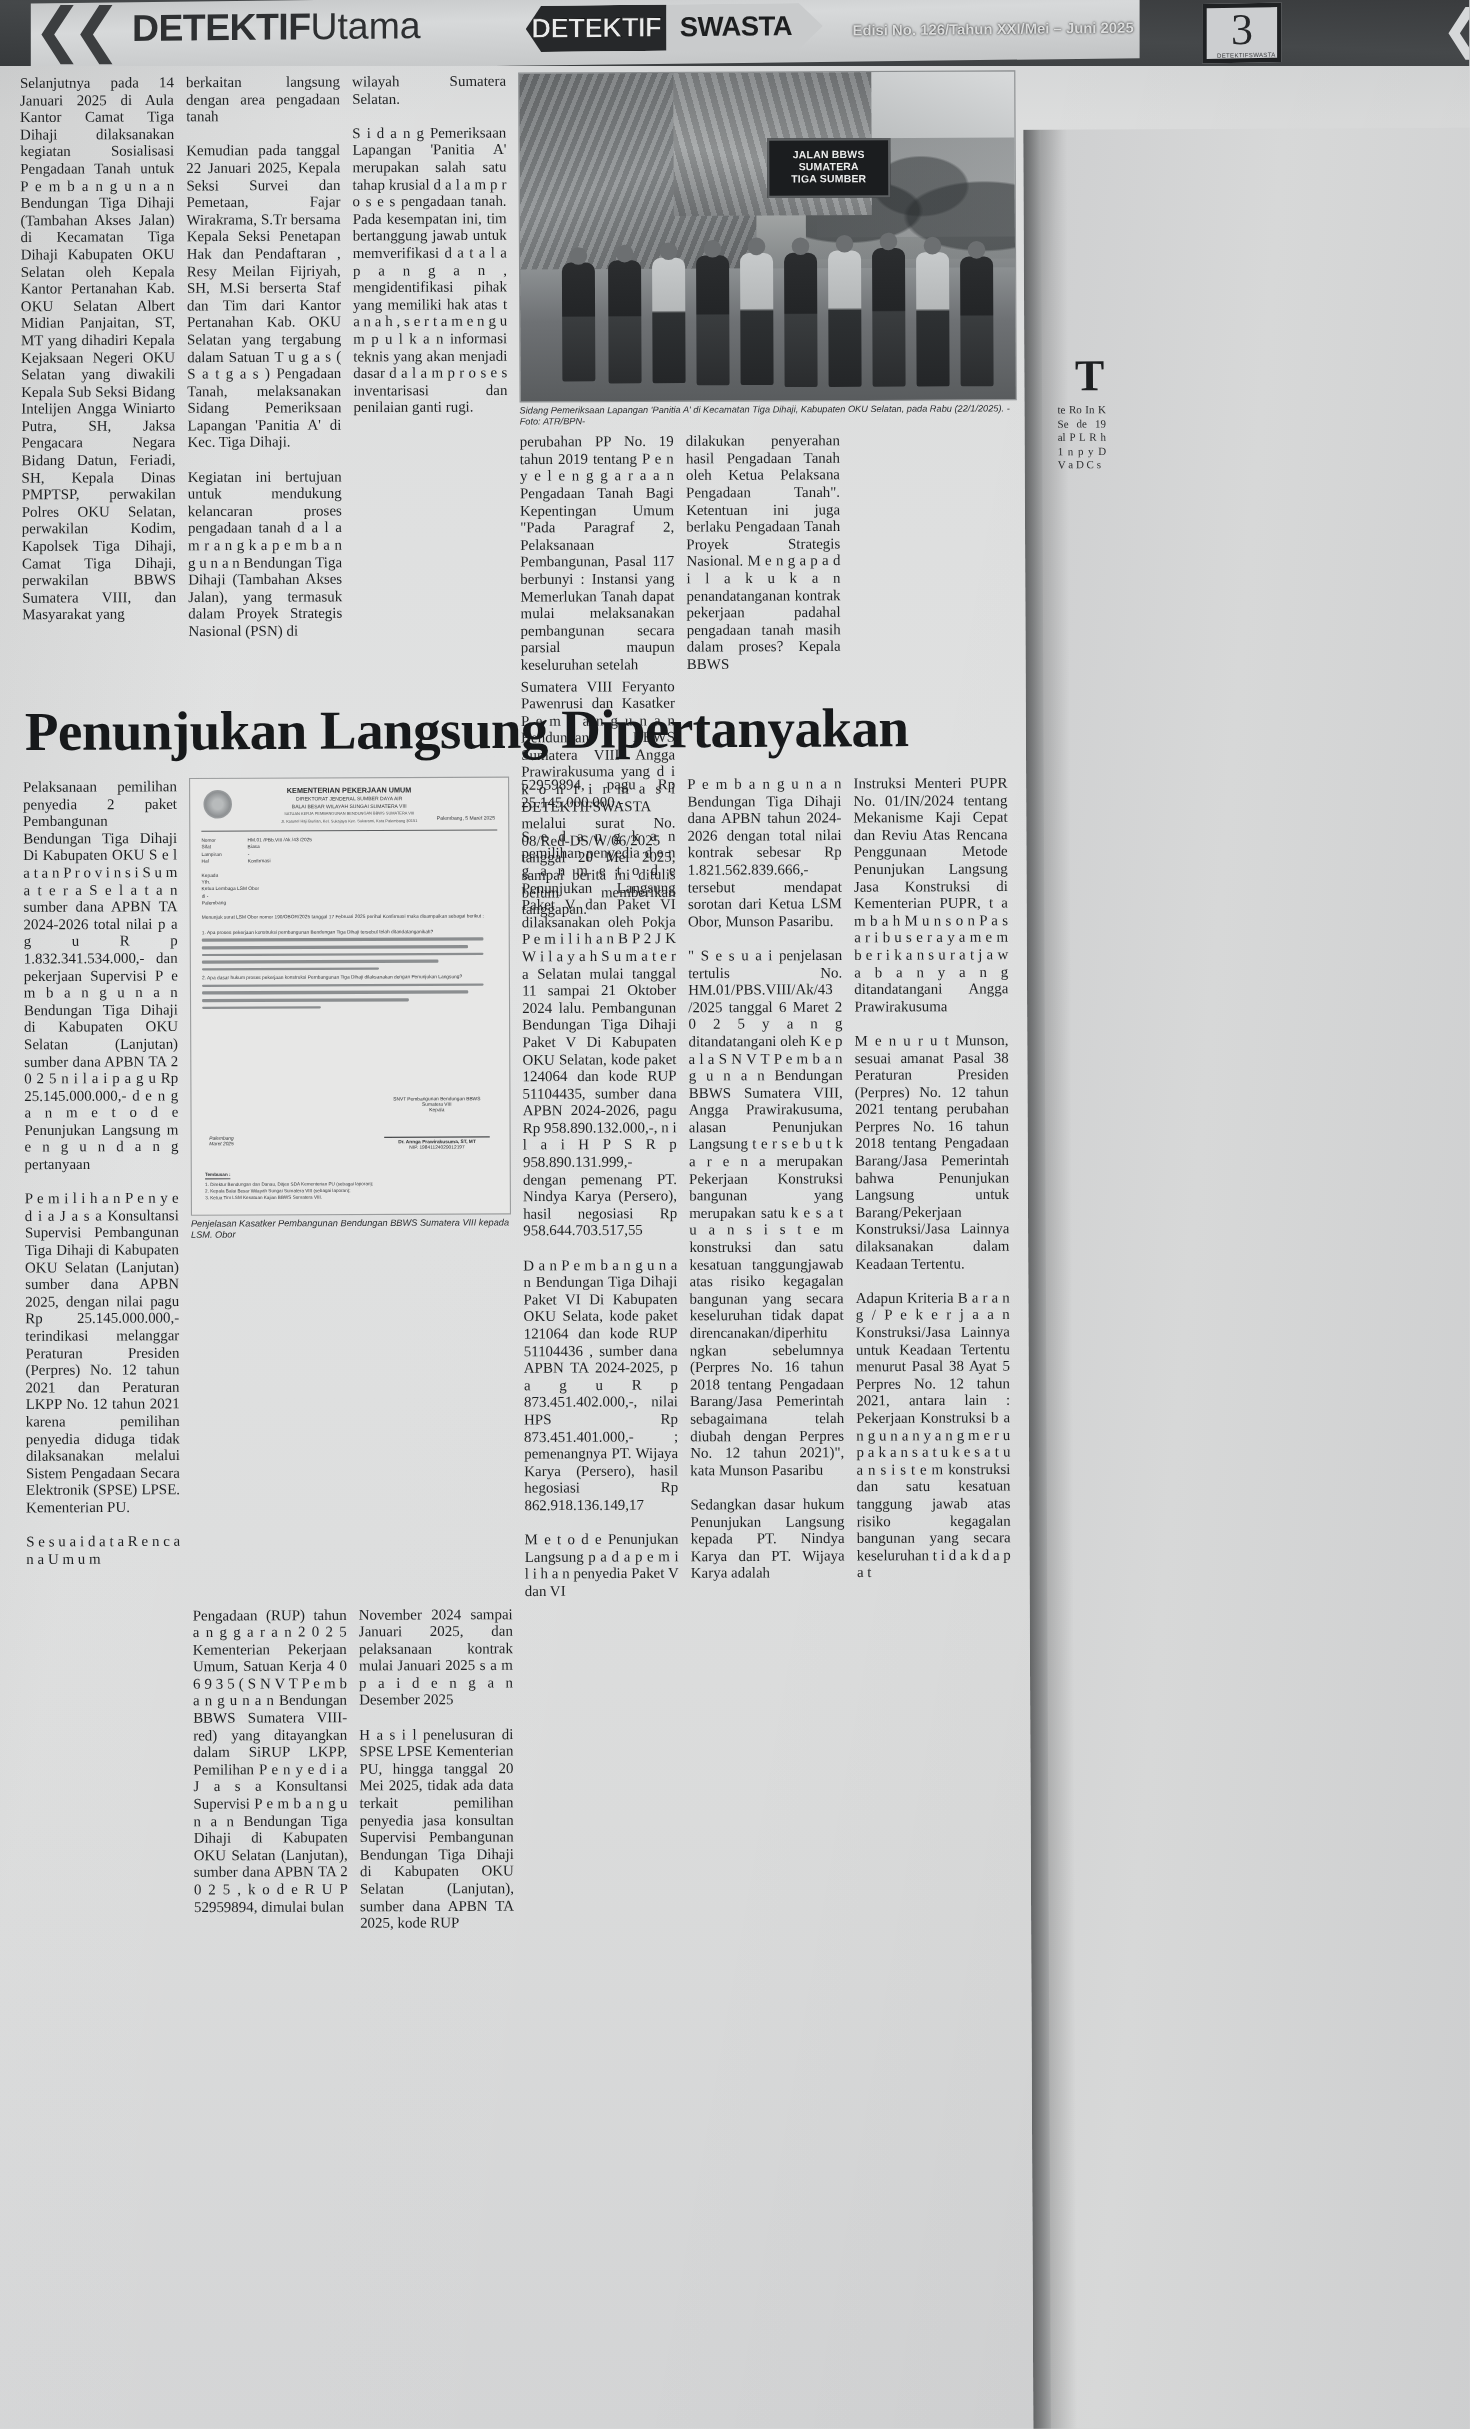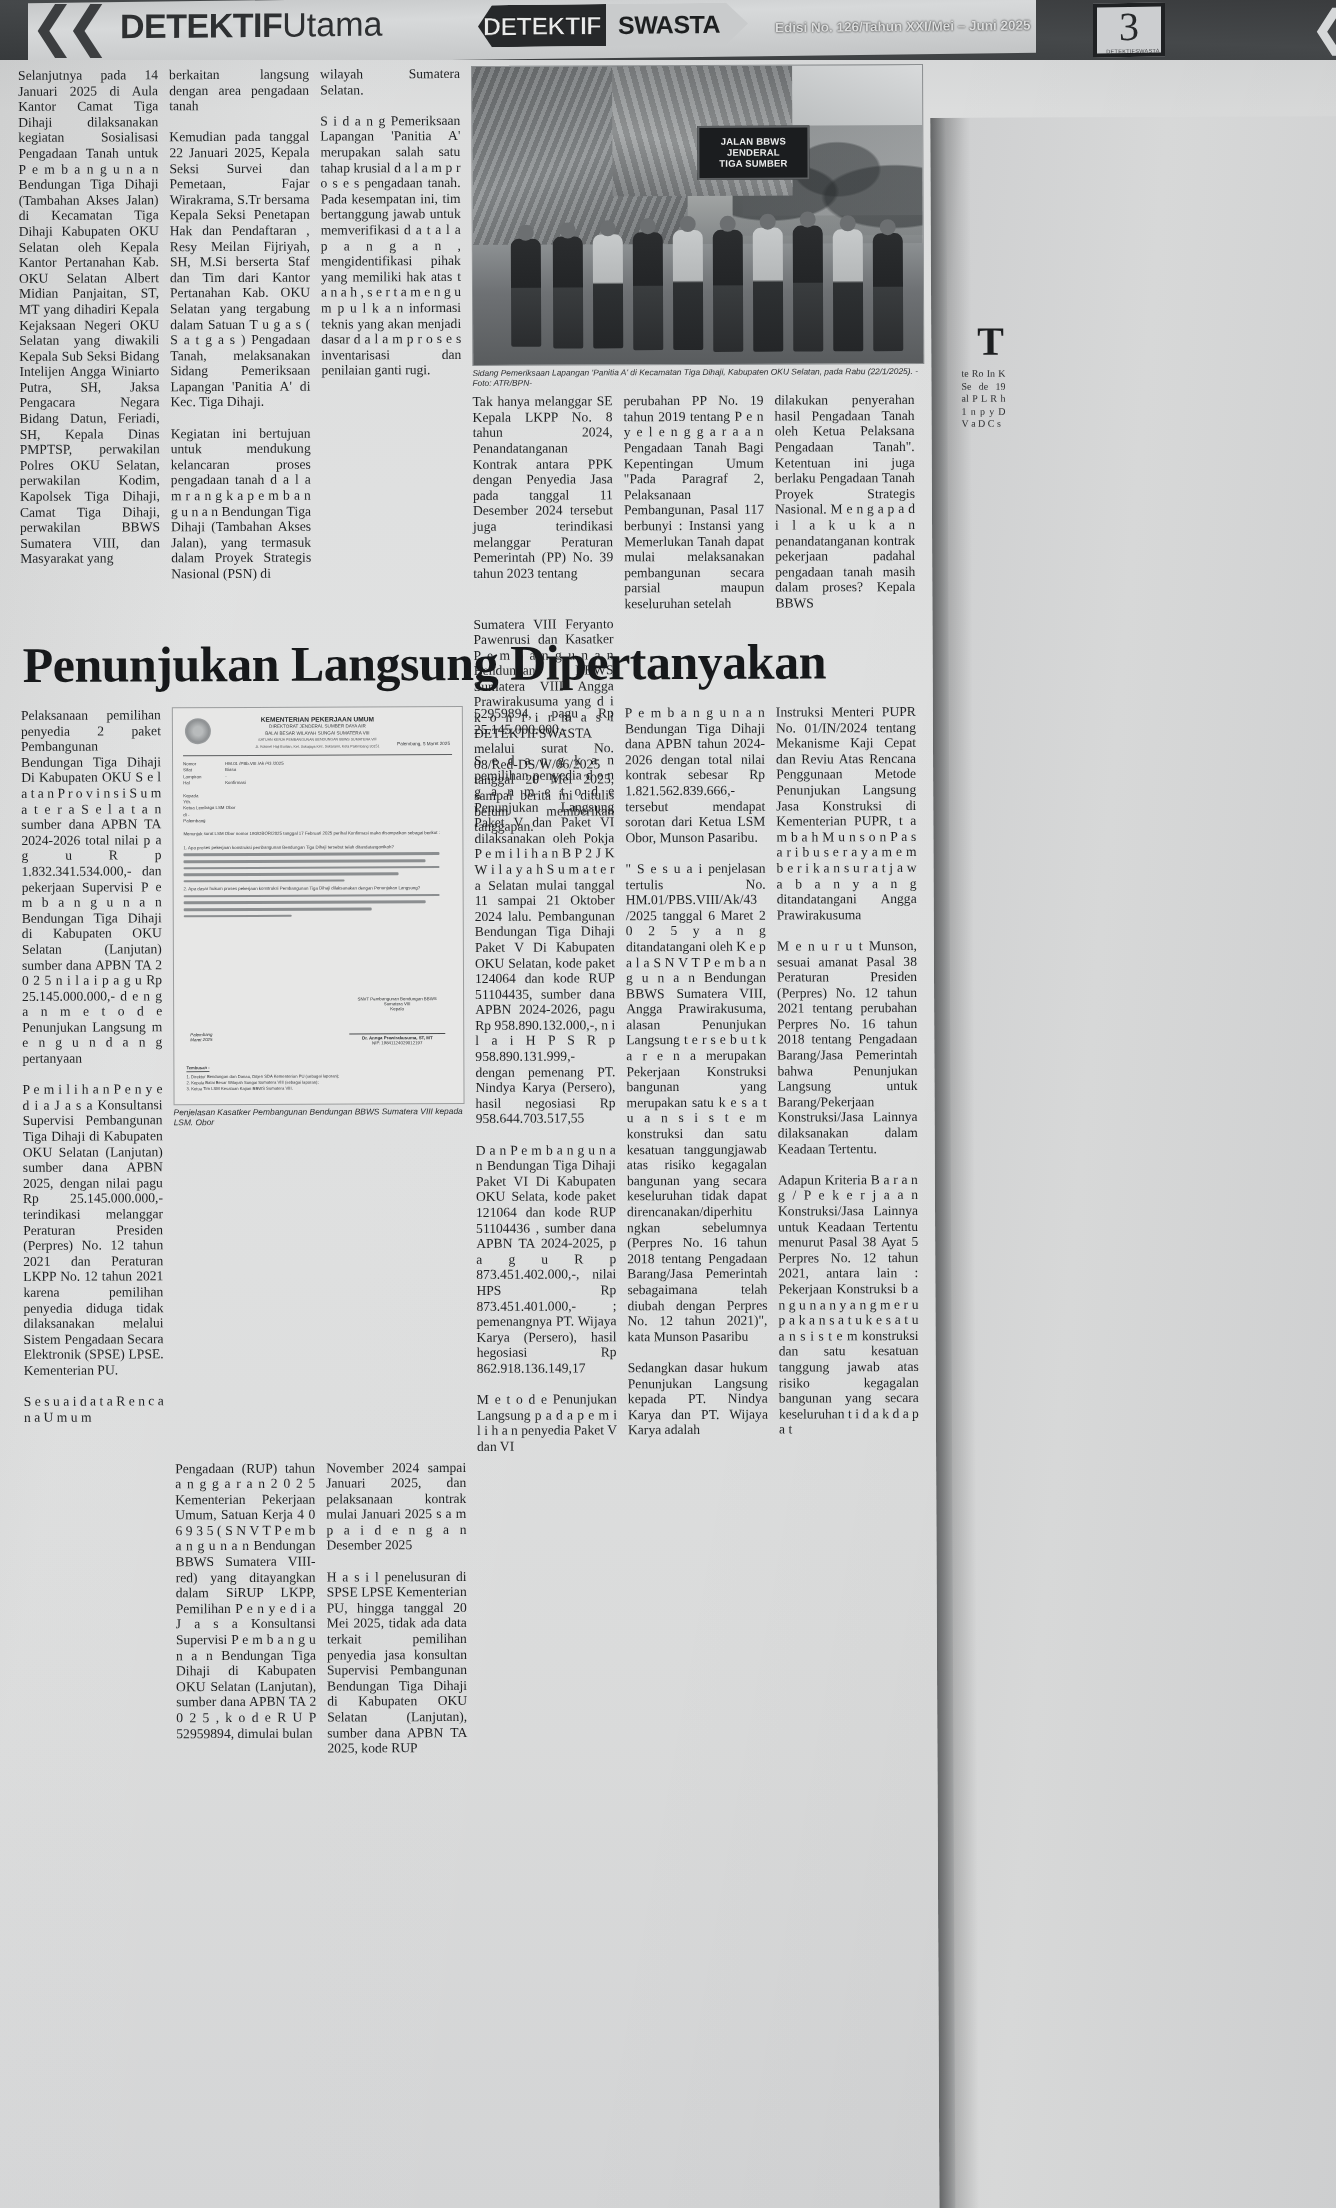--- a/index.html
+++ b/index.html
@@ -331,21 +331,21 @@
       </div>
       <div class="photo-wrap">
         <div class="photo">
           <div class="ph-sky"></div>
           <div class="ph-trees"></div>
           <div class="ph-cliff"></div>
           <div class="ph-cliff2"></div>
           <div class="ph-ground"></div>
           <div class="ph-sign">
             <div>JALAN BBWS</div>
-            <div>JENDERAL</div>
+            <div>SUMATERA</div>
             <div>TIGA SUMBER</div>
           </div>
           <div class="ph-people">
             <div class="ph-p" style="left:38px;bottom:6px;height:108px">
                 <i></i>
               </div>
             <div class="ph-p" style="left:80px;bottom:4px;height:112px">
                 <i></i>
               </div>
             <div class="ph-p light" style="left:120px;bottom:4px;height:114px">
@@ -369,21 +369,20 @@
             <div class="ph-p light" style="left:360px;bottom:0px;height:122px">
                 <i></i>
               </div>
             <div class="ph-p" style="left:400px;bottom:0px;height:118px">
                 <i></i>
               </div>
           </div>
         </div>
         <div class="ph-cap">Sidang Pemeriksaan Lapangan 'Panitia A' di Kecamatan Tiga Dihaji, Kabupaten OKU Selatan, pada Rabu (22/1/2025). -Foto: ATR/BPN-</div>
         <div class="cols5" style="margin-top:6px;width:452px;gap:11px">
-          <div class="col" style="width:140px">Tak hanya melanggar SE Kepala LKPP No. 8 tahun 2024, Penandatanganan Kontrak antara PPK dengan Penyedia Jasa pada tanggal 11 Desember 2024 tersebut juga terindikasi melanggar Peraturan Pemerintah (PP) No. 39 tahun 2023 tentang</div>
           <div class="col" style="width:140px" style2="">perubahan PP No. 19 tahun 2019 tentang P e n y e l e n g g a r a a n Pengadaan Tanah Bagi Kepentingan Umum
 
 "Pada Paragraf 2, Pelaksanaan Pembangunan, Pasal 117 berbunyi : Instansi yang Memerlukan Tanah dapat mulai melaksanakan pembangunan secara parsial maupun keseluruhan setelah</div>
           <div class="col" style="width:140px">dilakukan penyerahan hasil Pengadaan Tanah oleh Ketua Pelaksana Pengadaan Tanah". Ketentuan ini juga berlaku Pengadaan Tanah Proyek Strategis Nasional.
 
 M e n g a p a d i l a k u k a n penandatanganan kontrak pekerjaan padahal pengadaan tanah masih dalam proses? Kepala BBWS</div>
         </div>
       </div>
     </div>
     <div style="display:flex;gap:11px;width:905px;margin-top:4px">

